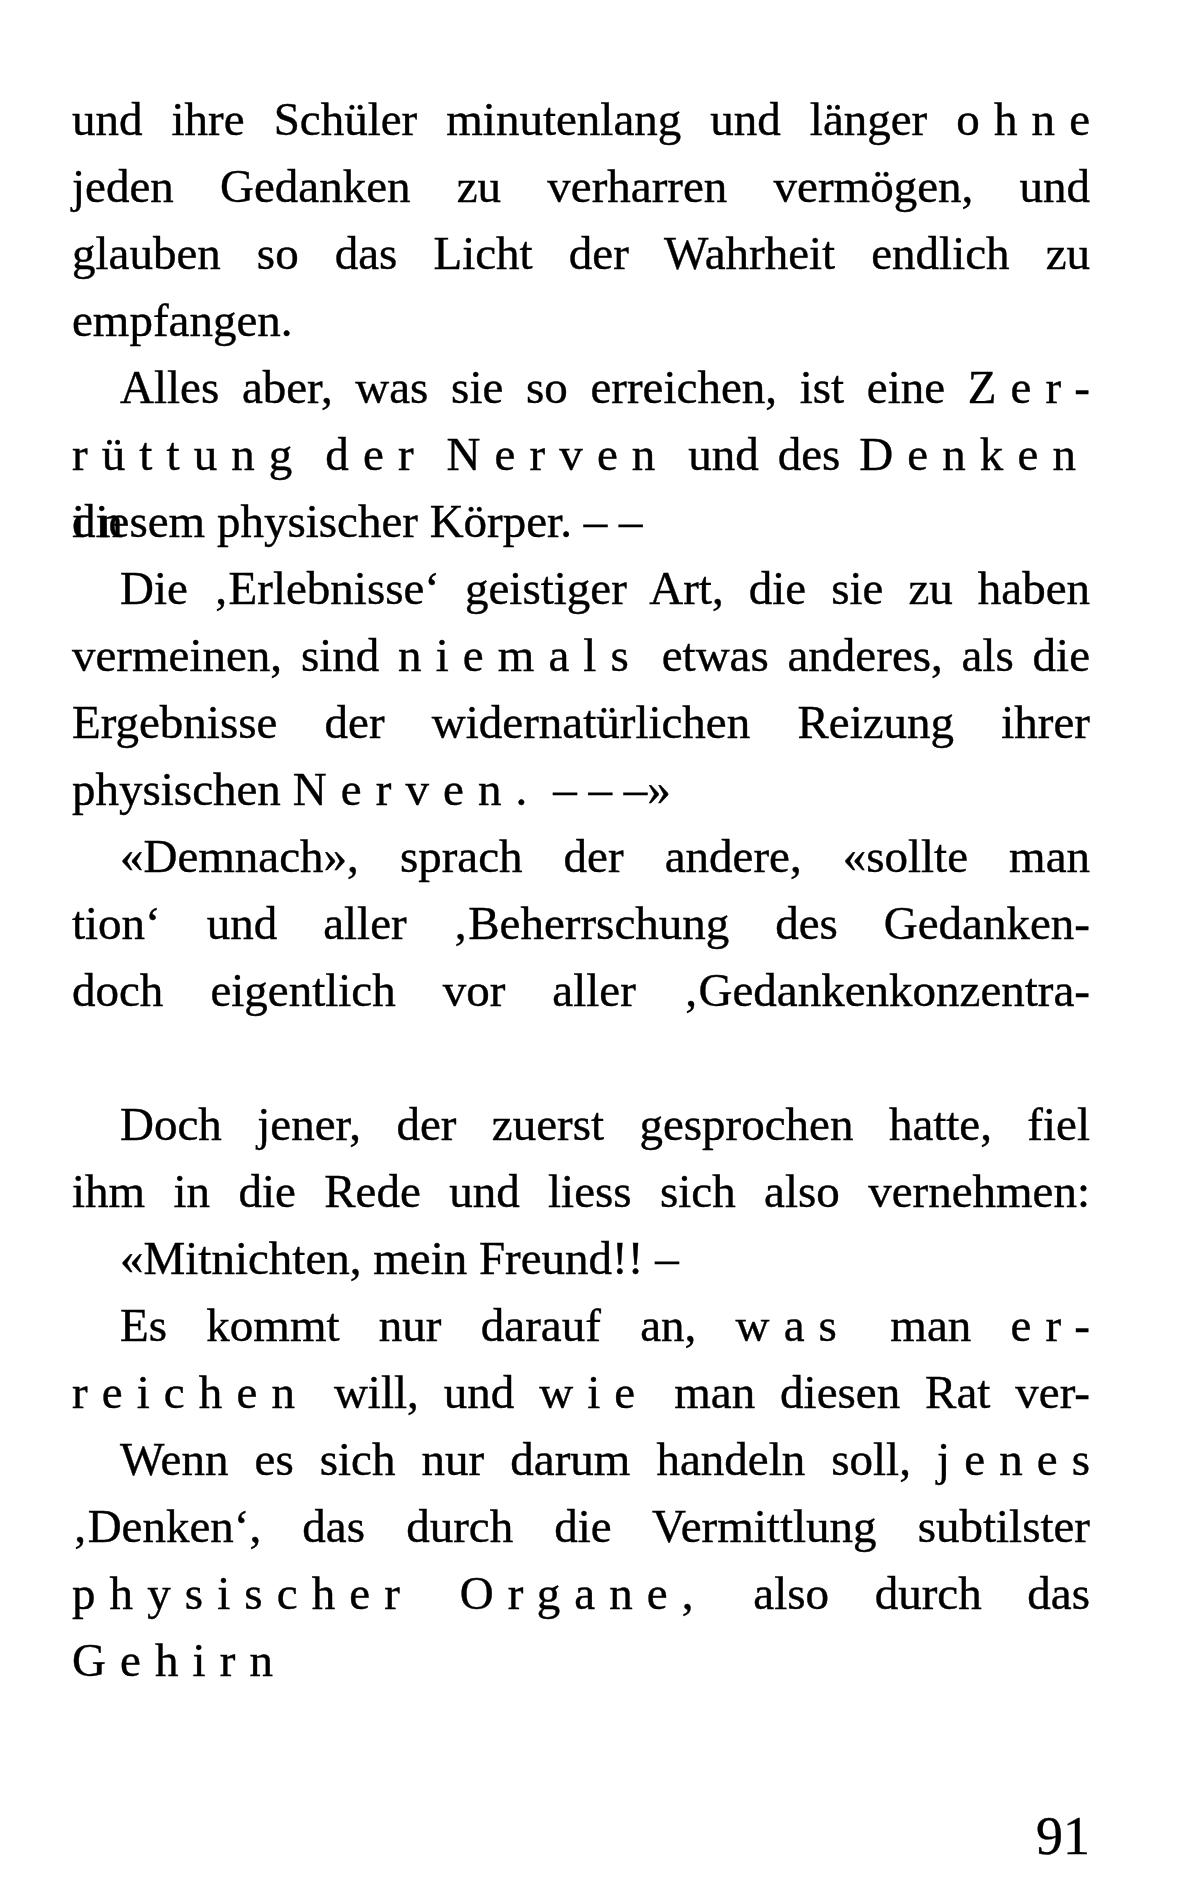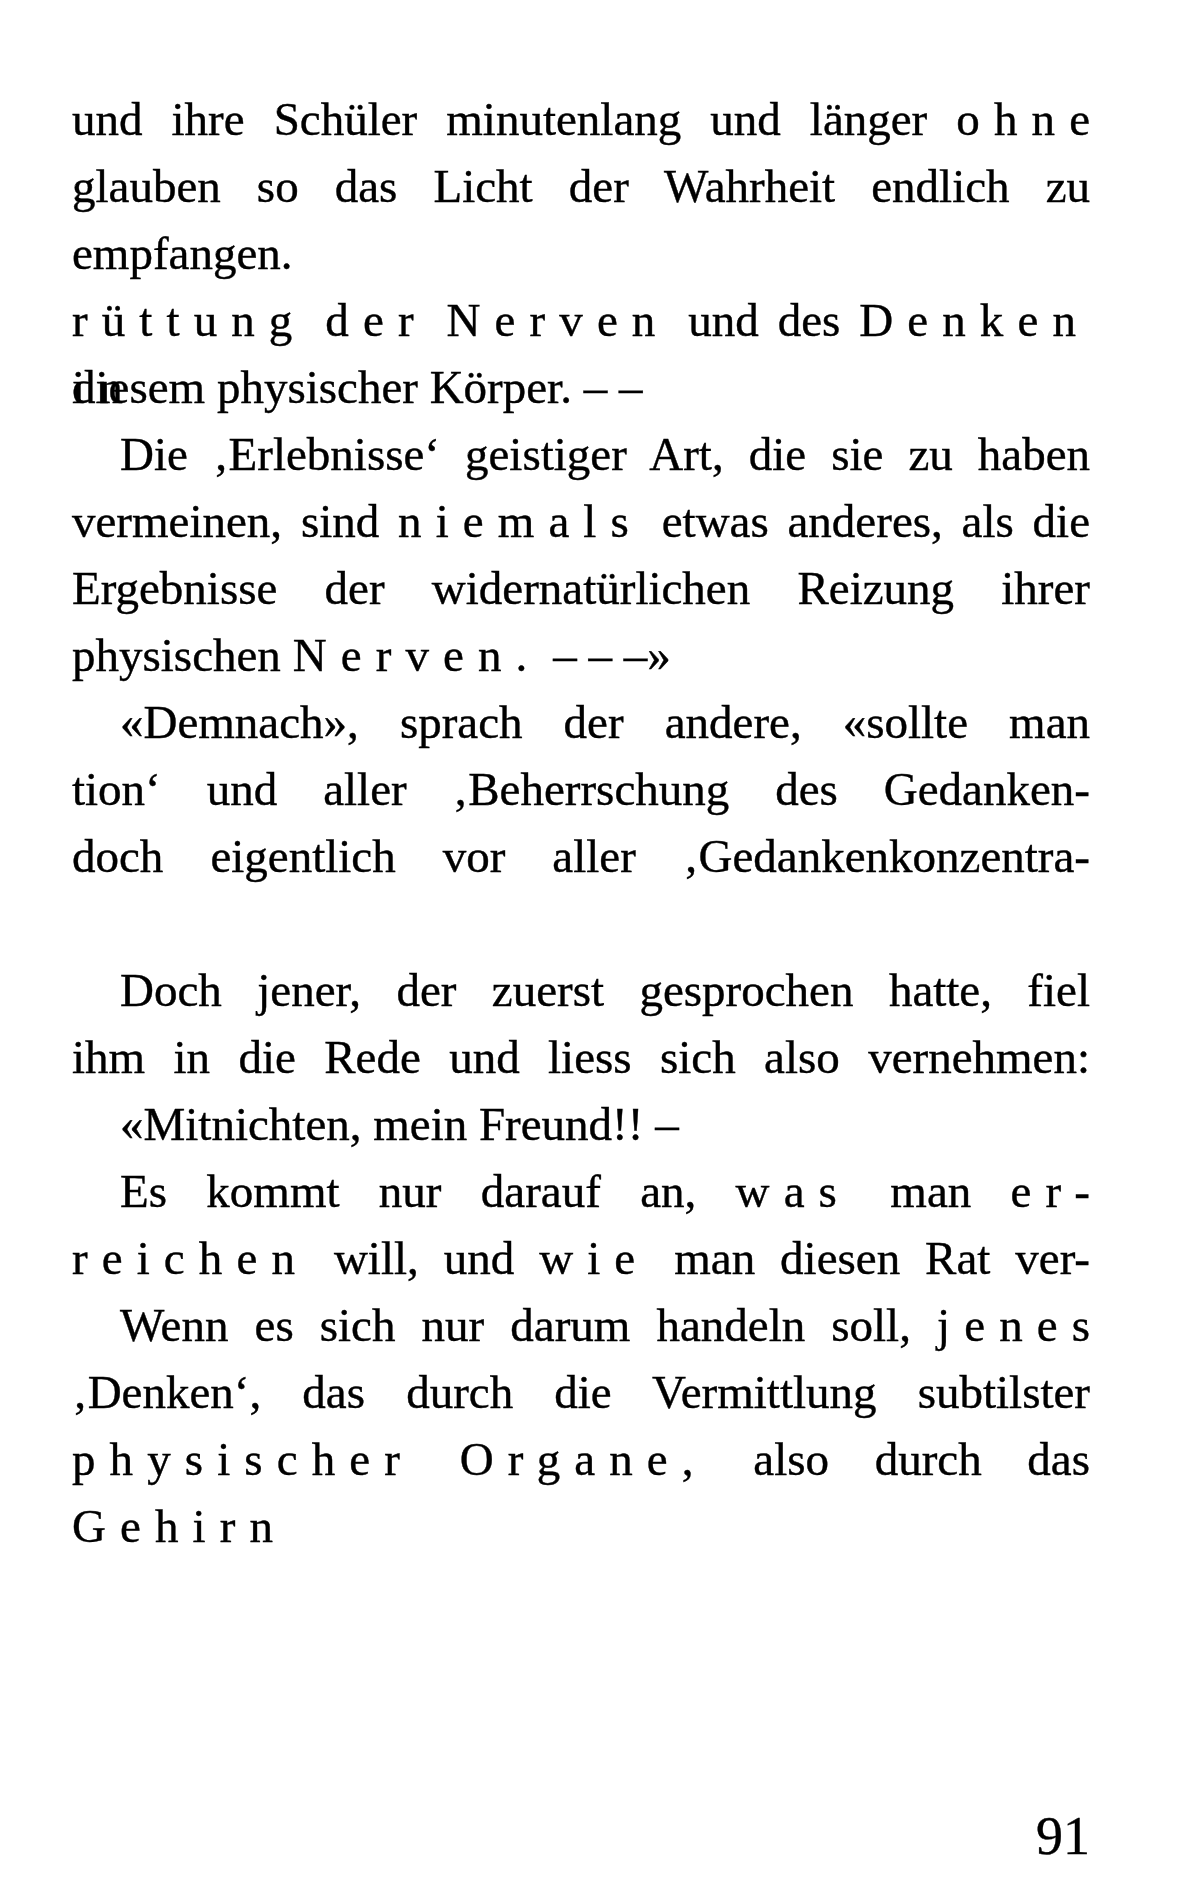--- a/index.html
+++ b/index.html
@@ -63,22 +63,24 @@
     line-height: 67px;
     -webkit-text-stroke: 0.4px #000;
   }
 </style>
 </head>
 <body>
 
 <div class="page">
   <div class="text-block">
       <div class="line justify"><span class="seg">und ihre Schüler minutenlang und länger </span><span class="sp">ohne</span></div>
+      <div class="line justify"><span class="seg">jeden Gedanken zu verharren vermögen, und</span></div>
       <div class="line justify"><span class="seg">glauben so das Licht der Wahrheit endlich zu</span></div>
       <div class="line left"><span class="seg">empfangen.</span></div>
+      <div class="line justify indent"><span class="seg">Alles aber, was sie so erreichen, ist eine </span><span class="sp">Zer-</span></div>
       <div class="line justify"><span class="sp">rüttung</span><span class="seg"> </span><span class="sp">der</span><span class="seg"> </span><span class="sp">Nerven</span><span class="seg"> und des </span><span class="sp">Denken</span><span class="seg"> </span><span class="sp">in</span></div>
       <div class="line left"><span class="seg">diesem physischer Körper. – –</span></div>
       <div class="line justify indent"><span class="seg">Die ‚Erlebnisse‘ geistiger Art, die sie zu haben</span></div>
       <div class="line justify"><span class="seg">vermeinen, sind </span><span class="sp">niemals</span><span class="seg"> etwas anderes, als die</span></div>
       <div class="line justify"><span class="seg">Ergebnisse der widernatürlichen Reizung ihrer</span></div>
       <div class="line left"><span class="seg">physischen </span><span class="sp">Nerven.</span><span class="seg"> – – –»</span></div>
       <div class="line justify indent"><span class="seg">«Demnach», sprach der andere, «sollte man</span></div>
       <div class="line justify"><span class="seg">tion‘ und aller ‚Beherrschung des Gedanken-</span></div>
       <div class="line justify"><span class="seg">doch eigentlich vor aller ‚Gedankenkonzentra-</span></div>
       <div class="line blank"></div>

